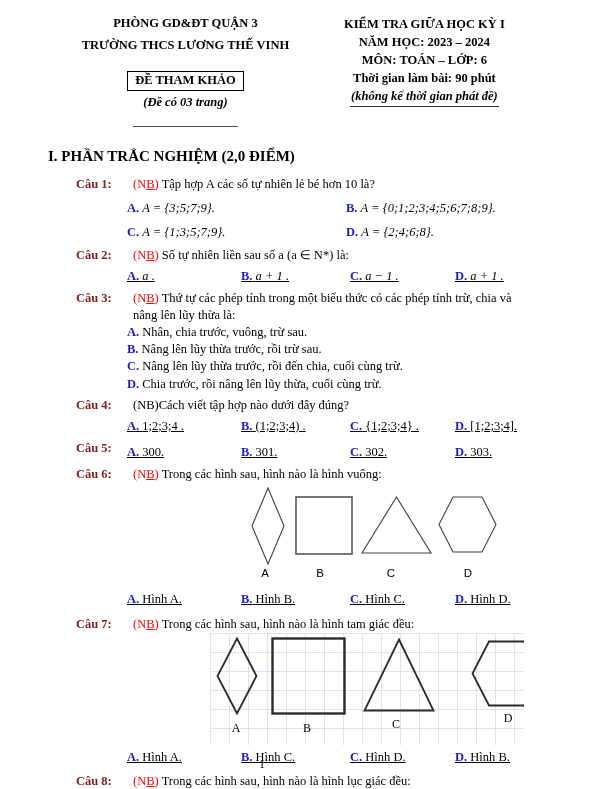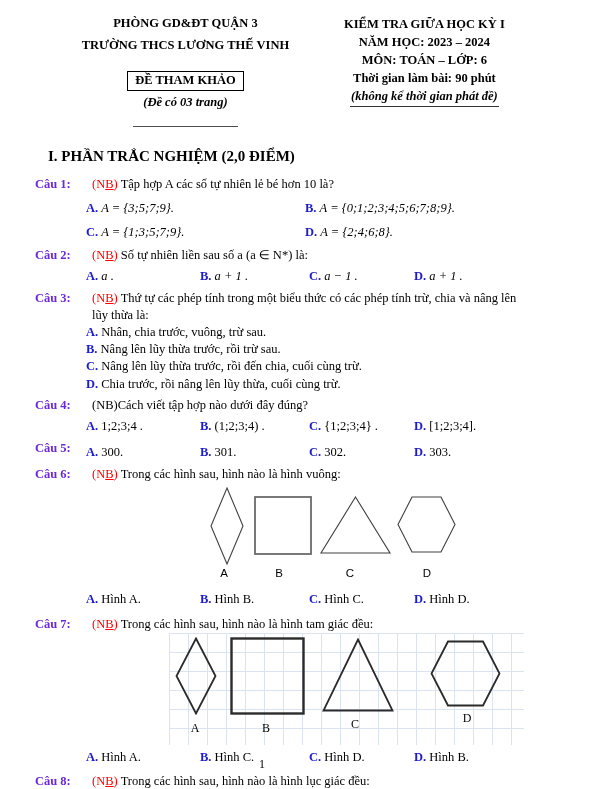--- a/index.html
+++ b/index.html
@@ -14,32 +14,32 @@
   .boxed{display:inline-block;border:1.5px solid #000;font-weight:bold;padding:1px 7px 2px;margin-top:18px;}
   .h-note{margin-top:4px;}
   .u-line{display:inline-block;border-bottom:1.6px solid #4d4d4d;padding:0 10px 16px;
           font-style:italic;font-weight:bold;}
   .h-right{width:200px;margin-left:6px;text-align:center;font-weight:bold;line-height:18px;padding-top:2px;}
   .h-right .u-line2{display:inline-block;border-bottom:1.4px solid #333;padding:0 1px 1px;font-style:italic;}
   
   .section-title{font-weight:bold;font-size:15px;margin:21px 17px 11px 48px;}
   
   .q{display:flex;margin-bottom:3px;}
-  .q-label{flex:none;width:57px;margin-left:35px;font-weight:bold;color:#6d28d9;line-height:17px;}
+  .q-label{flex:none;width:57px;margin-left:76px;font-weight:bold;color:#7f1d1d;line-height:17px;}
   .q-body{flex:1;min-width:0;}
   .q-text{line-height:17px;}
   .tag-red{color:#ff0000;}
   .tag-u{text-decoration:underline;}
   .mathv{font-style:italic;}
   .opts{margin-left:-6px;}
   .opt{line-height:17px;}
   .ol{color:#1c1ccd;font-weight:bold;}
   .opts-2{display:grid;grid-template-columns:219px 1fr;margin-top:3px;}
   .opts-2 .opt{line-height:24px;}
-  .opts-4{display:grid;grid-template-columns:114px 109px 105px 1fr;margin-top:2px;padding:2px 0;}
+  .opts-4{display:grid;grid-template-columns:114px 109px 105px 1fr;margin-top:2px;padding:2px 0;text-decoration:underline;}
   .opts-stack .opt{line-height:17.2px;}
   
   .fig1{position:relative;height:104px;}
   .fig1 .shape{position:absolute;}
   .fig-label1{position:absolute;top:84px;font-family:"Liberation Sans", sans-serif;font-size:11.5px;
               width:20px;text-align:center;}
   .fig2{position:relative;margin-left:77px;width:385px;height:112px;
         background-image:
           repeating-linear-gradient(to right,#d9e4f0 0,#d9e4f0 1px,transparent 1px,transparent 19px),
           repeating-linear-gradient(to bottom,#d9e4f0 0,#d9e4f0 1px,transparent 1px,transparent 19px);}

